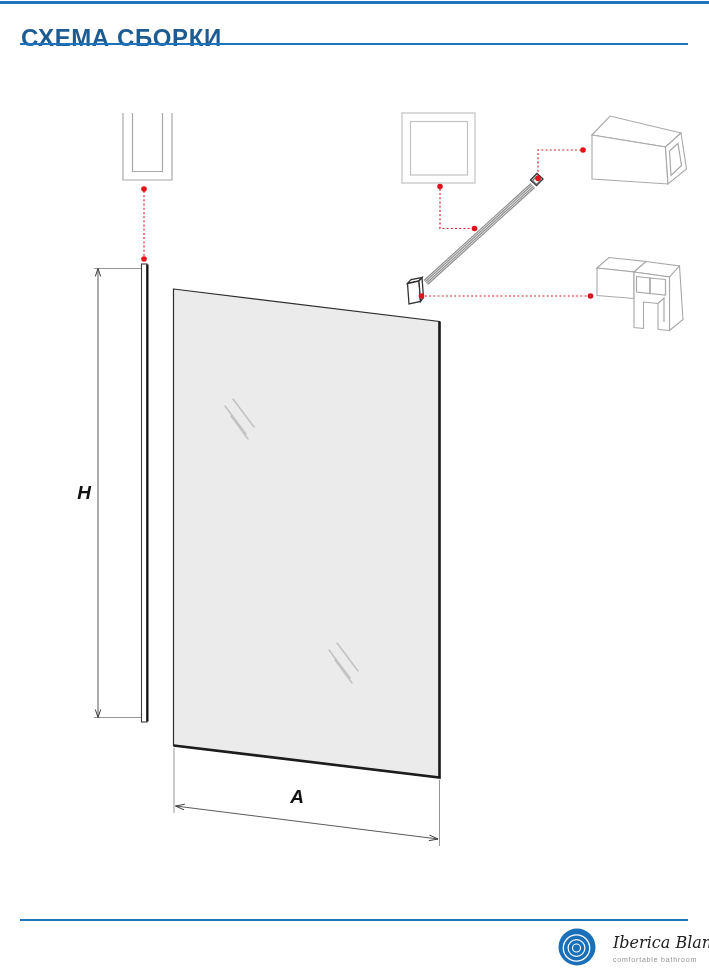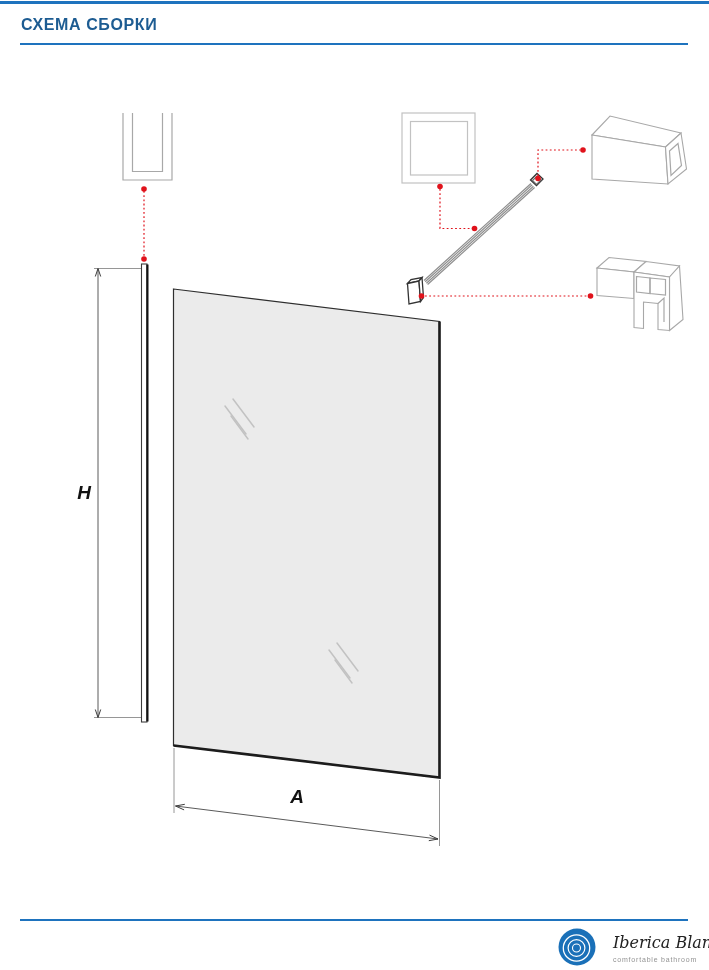--- a/index.html
+++ b/index.html
@@ -1,19 +1,19 @@
 <!DOCTYPE html>
 <html><head>
 <meta charset="utf-8">
 <style>
   html,body{margin:0;padding:0;background:#fff;}
   .page{position:relative;width:709px;height:970px;background:#ffffff;overflow:hidden;
         font-family:"Liberation Sans","DejaVu Sans",sans-serif;}
   .top-rule{position:absolute;left:0;top:1px;width:709px;height:3px;background:#1e73be;}
-  .page-title{position:absolute;left:21px;top:16px;font-size:16px;font-weight:700;
+  .page-title{position:absolute;left:21px;top:24px;font-size:24px;font-weight:700;
               letter-spacing:.6px;color:#1d5c92;}
   .title-underline{position:absolute;left:20px;top:43px;width:668px;height:2.4px;background:#1e73be;}
   svg.diagram{position:absolute;left:0;top:0;}
   .icon-stroke{stroke:#a8a8a8;stroke-width:1.2;fill:none;}
   .icon-fill{stroke:#a8a8a8;stroke-width:1.1;fill:#ffffff;}
   .bar-line{stroke:#8e8e8e;stroke-width:1.2;fill:none;}
   .dark-part{stroke:#333333;stroke-width:1.3;fill:#ffffff;}
   .dim-line{stroke:#5a5a5a;stroke-width:1;fill:none;}
   .ext-line{stroke:#8a8a8a;stroke-width:.9;fill:none;}
   .arrow{stroke:#3c3c3c;stroke-width:1;fill:none;}

